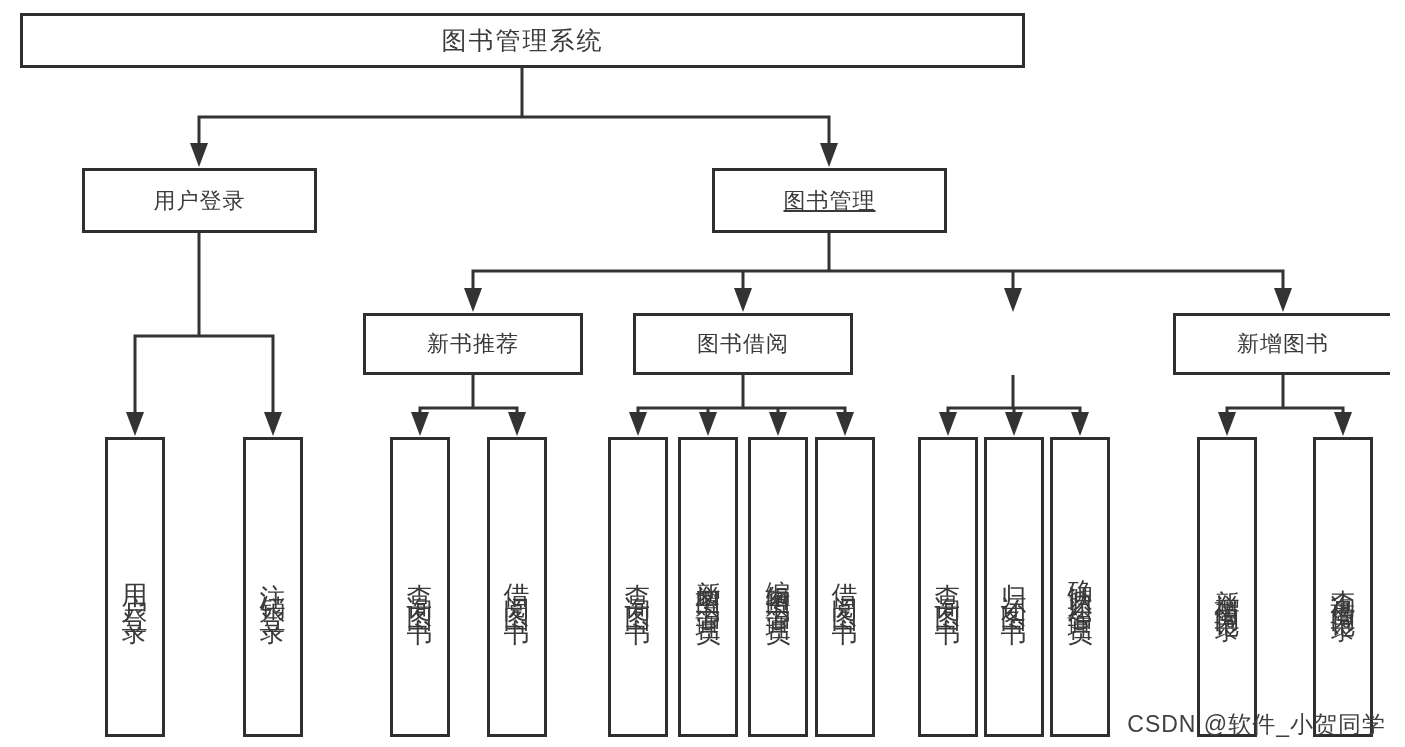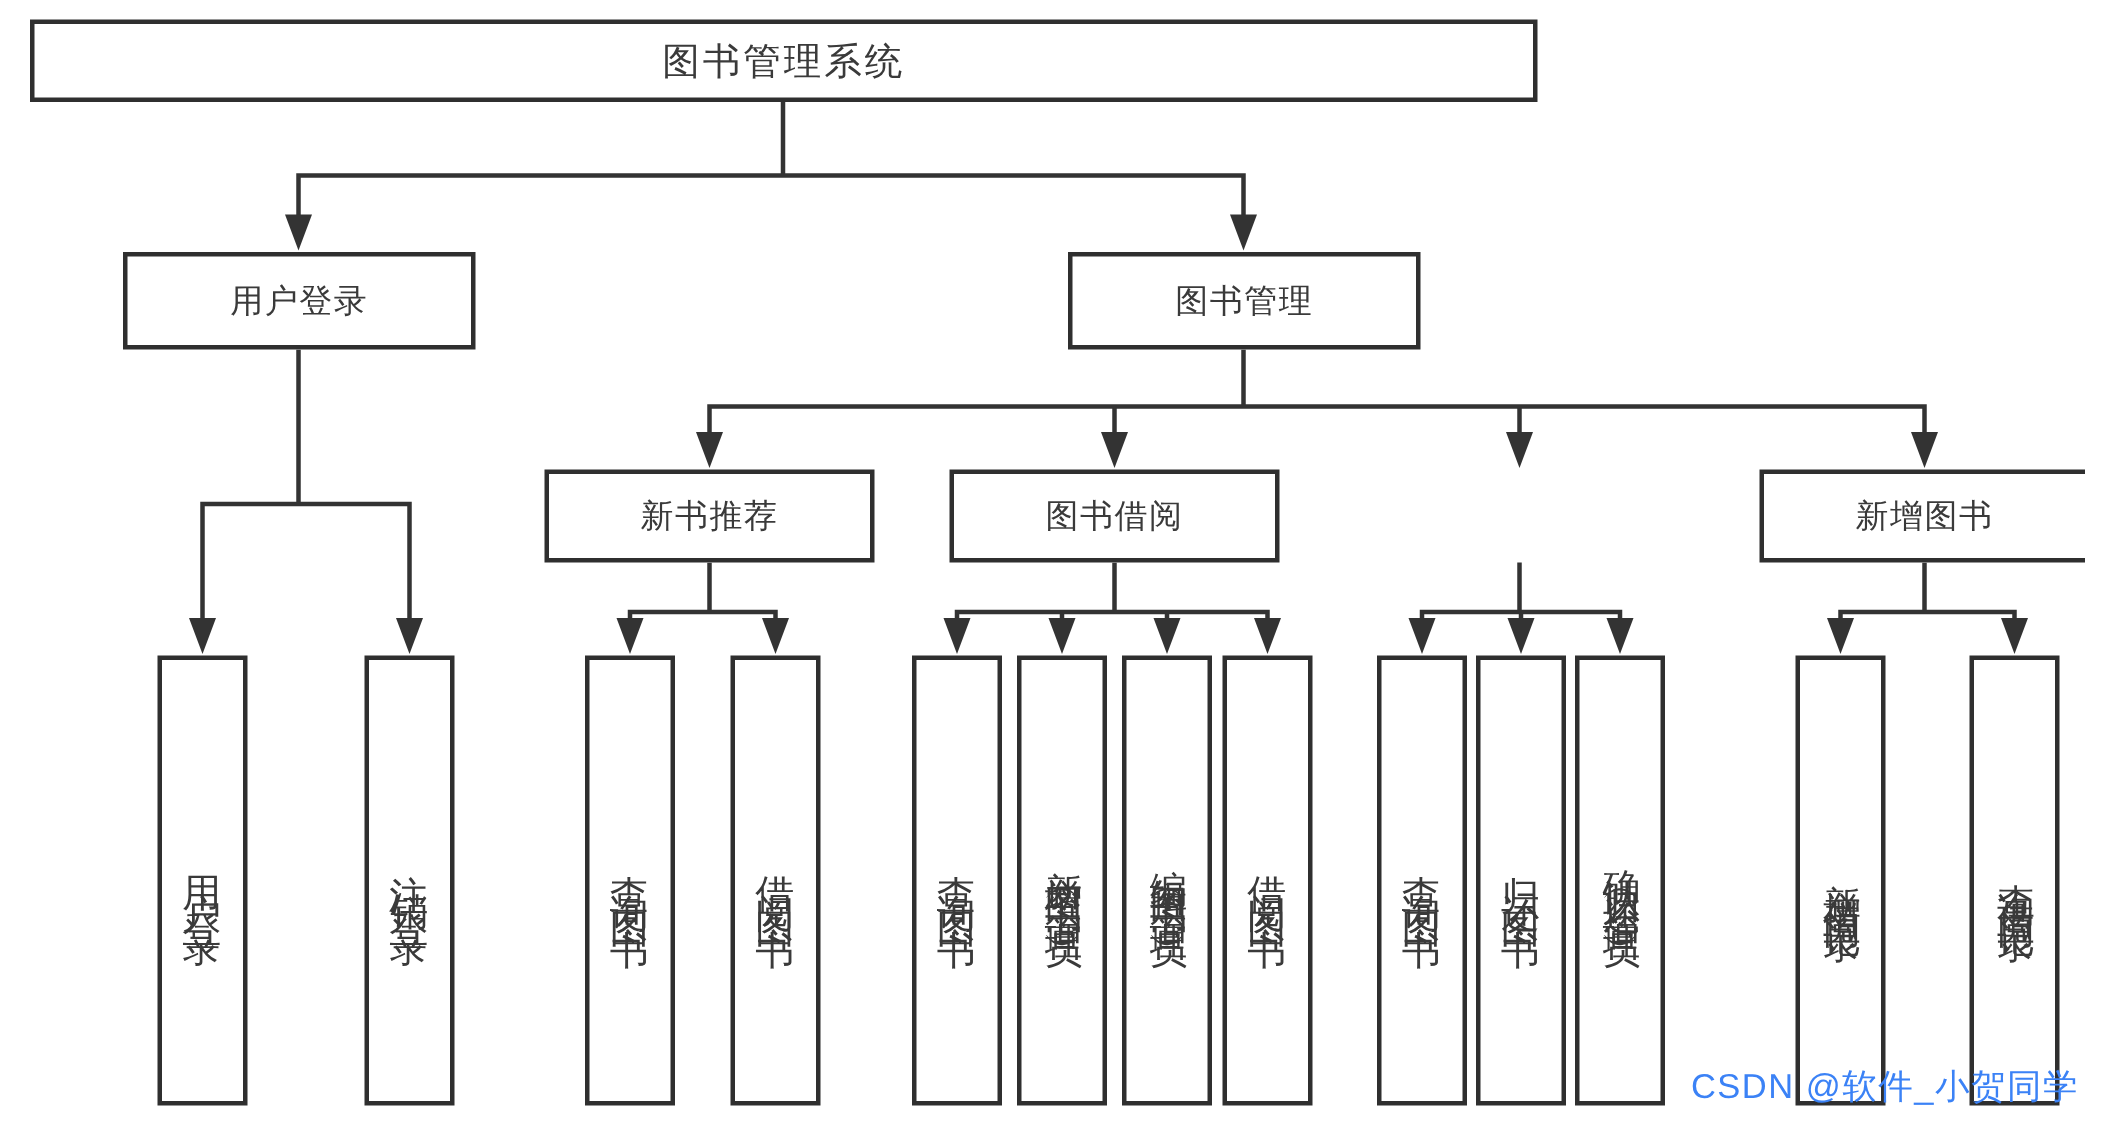--- a/index.html
+++ b/index.html
@@ -40,21 +40,21 @@
   }
   .leaf.tight > span {
     font-size: 25px;
     letter-spacing: 6px;
   }
   .watermark {
     position: absolute;
     top: 709px;
     right: 4px;
     font-size: 23px;
-    color: #3b82f6;
+    color: #404040;
     white-space: nowrap;
     letter-spacing: 1px;
   }
 </style>
 </head>
 <body>
 
 <div class="stage">
 
   <svg class="wires" viewBox="0 0 1405 747" xmlns="http://www.w3.org/2000/svg" aria-hidden="true">
@@ -111,21 +111,21 @@
       <polygon points="1005,412 1023,412 1014,436"></polygon>
       <polygon points="1071,412 1089,412 1080,436"></polygon>
       <polygon points="1218,412 1236,412 1227,436"></polygon>
       <polygon points="1334,412 1352,412 1343,436"></polygon>
     </g>
   </svg>
 
   <div class="node root-node" style="left:20px; top:13px; width:1005px; height:55px;">图书管理系统</div>
 
   <div class="node h-node" style="left:82px; top:168px; width:235px; height:65px;">用户登录</div>
-  <div class="node h-node" style="left:712px; top:168px; width:235px; height:65px;">图书管理</div>
+  <div class="node h-node" style="left:712px; top:168px; width:235px; height:65px;text-decoration:underline;">图书管理</div>
 
   <div class="node h-node" style="left:633px; top:313px; width:220px; height:62px;">图书借阅</div>
   <div class="node h-node" style="left:363px; top:313px; width:220px; height:62px;">新书推荐</div>
   <div class="node h-node" style="left:1173px; top:313px; width:220px; height:62px;">新增图书</div>
 
   <div class="node leaf" style="left:105px;">
     <span>用户登录</span>
   </div>
   <div class="node leaf" style="left:243px;">
     <span>注销登录</span>

